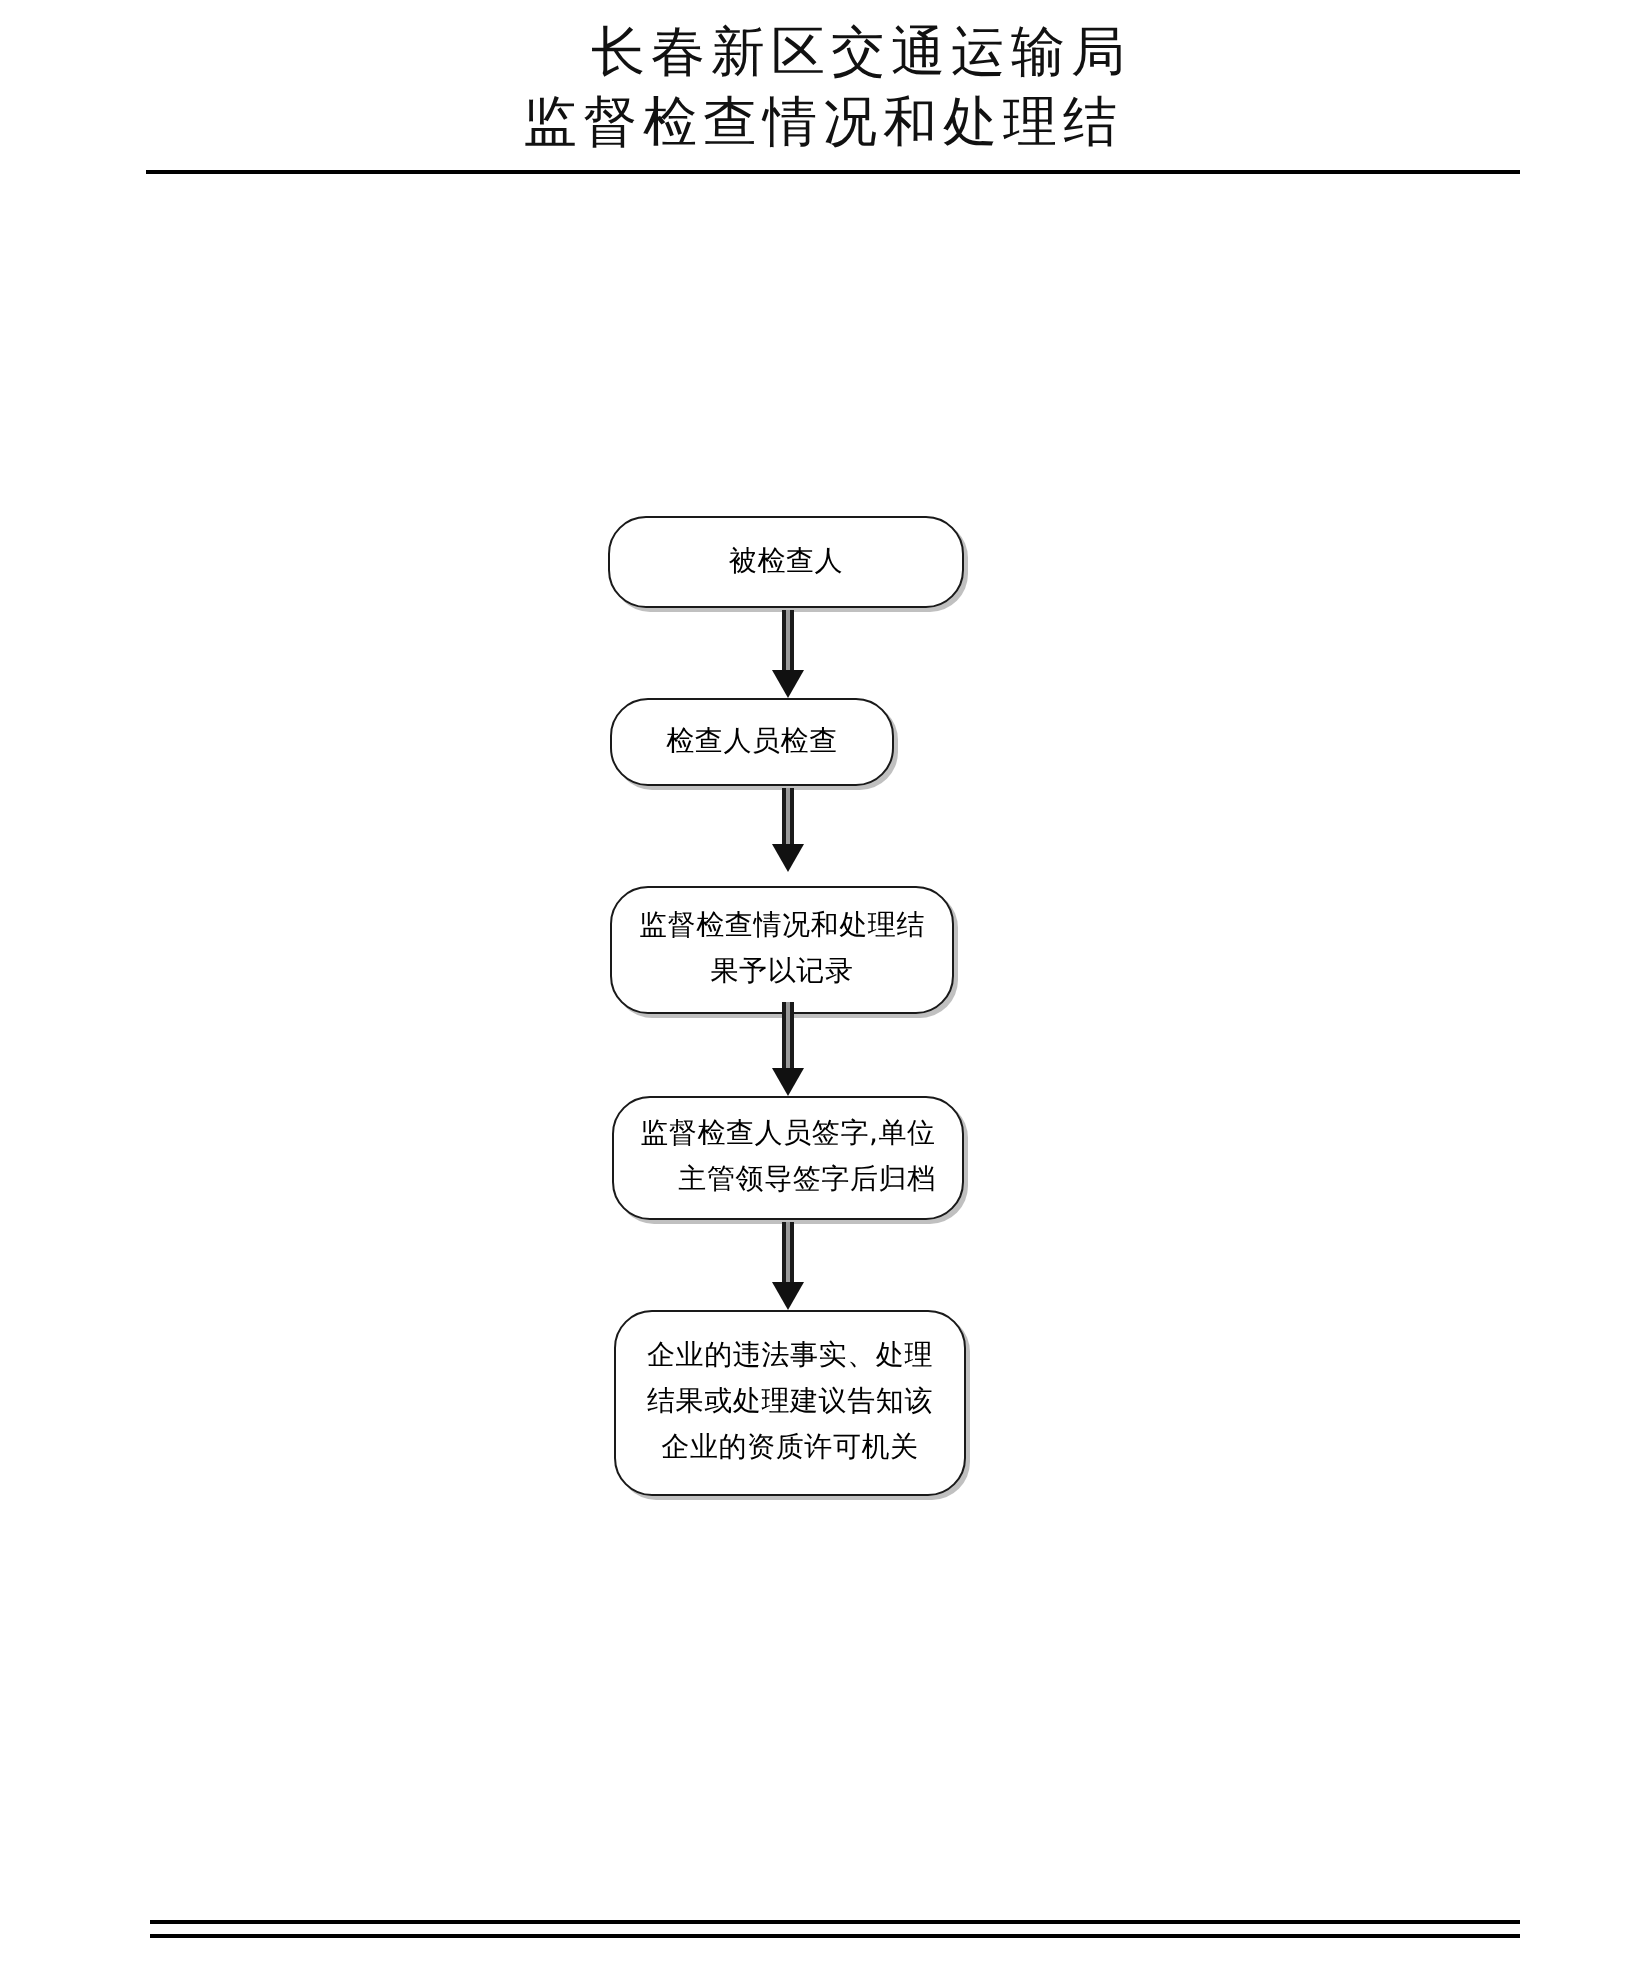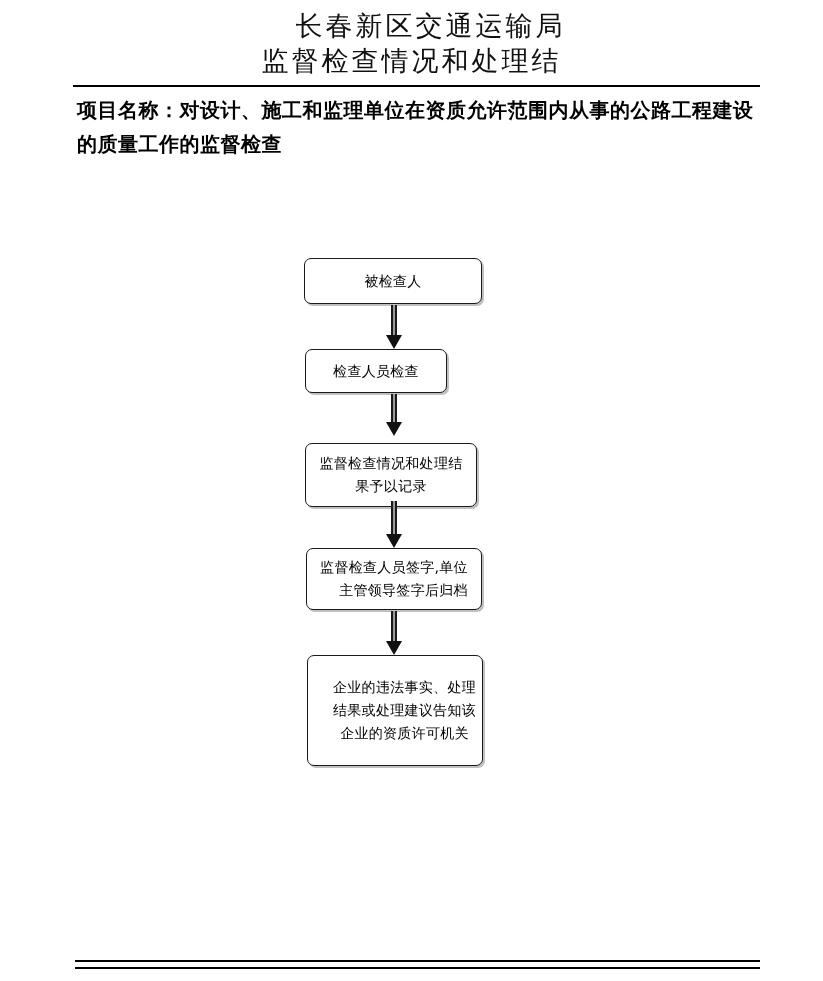--- a/index.html
+++ b/index.html
@@ -89,21 +89,21 @@
     top: 0;
     width: 823px;
     height: 981px;
   }
 
   .node {
     position: absolute;
     box-sizing: border-box;
     background: #ffffff;
     border: 1.5px solid #1a1a1a;
-    border-radius: 7px;
+    border-radius: 19px;
     display: flex;
     align-items: center;
     justify-content: center;
     text-align: center;
     font-family: "DejaVu Sans", "Liberation Sans", sans-serif;
     font-size: 14px;
     line-height: 23px;
     color: #000000;
     letter-spacing: 0.3px;
     box-shadow: 2px 2px 0 rgba(140,140,140,0.55);
@@ -145,21 +145,20 @@
 
 <div class="page">
 
   <div class="doc-title doc-title-1">长春新区交通运输局</div>
 
   <div class="doc-title doc-title-2">监督检查情况和处理结</div>
 
   <div class="header-rule"></div>
 
   <div class="meta-block">
-    <div class="meta-line wrap">项目名称：对设计、施工和监理单位在资质允许范围内从事的公路工程建设的质量工作的监督检查</div>
   </div>
 
   <div class="flow">
 
     <div class="node" style="left:304px; top:258px; width:178px; height:46px;">
       <span class="node-inner">被检查人</span>
     </div>
 
     <div class="arrow" style="left:386px; top:305px; height:44px;">
       <span class="shaft"></span>
@@ -188,21 +187,21 @@
     <div class="node" style="left:306px; top:548px; width:176px; height:62px;text-align:right;">
       <span class="node-inner">监督检查人员签字,单位
 主管领导签字后归档</span>
     </div>
 
     <div class="arrow" style="left:386px; top:611px; height:44px;">
       <span class="shaft"></span>
       <span class="head"></span>
     </div>
 
-    <div class="node" style="left:307px; top:655px; width:176px; height:111px;justify-content:flex-end;">
+    <div class="node" style="left:307px; top:655px; width:176px; height:93px;">
       <span class="node-inner">企业的违法事实、处理
 结果或处理建议告知该
 企业的资质许可机关</span>
     </div>
 
   </div>
 
   <div class="footer-rule"></div>
 
 </div>

